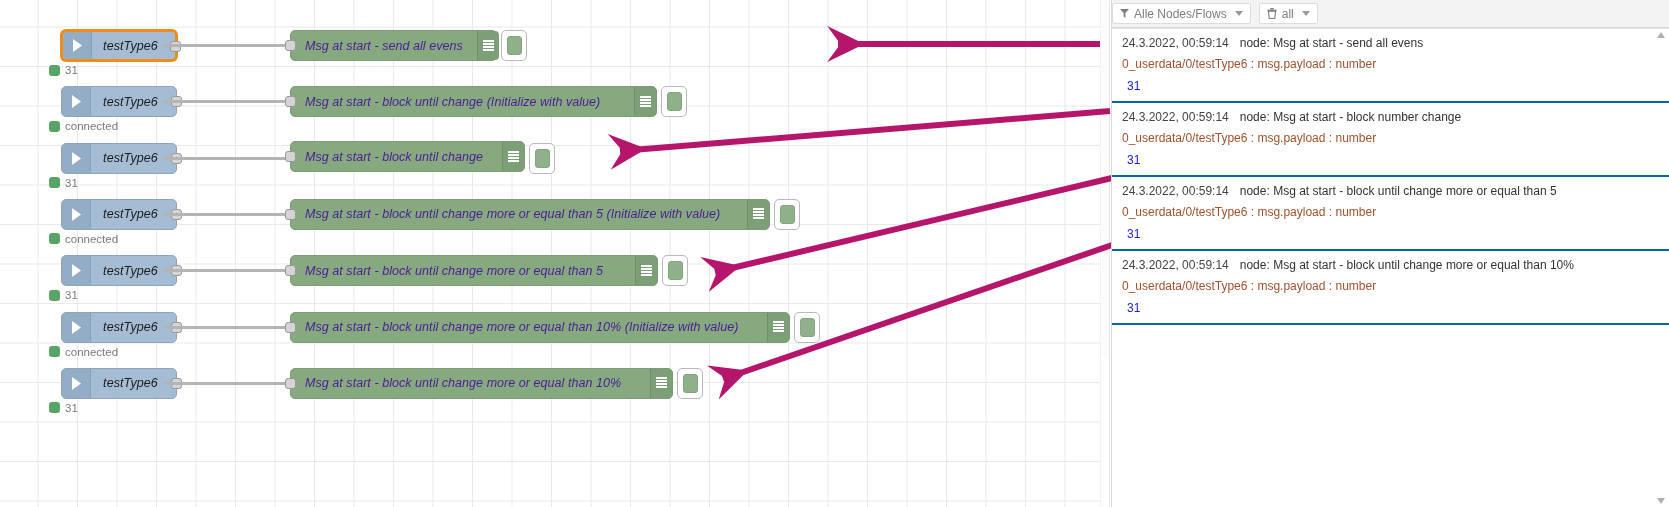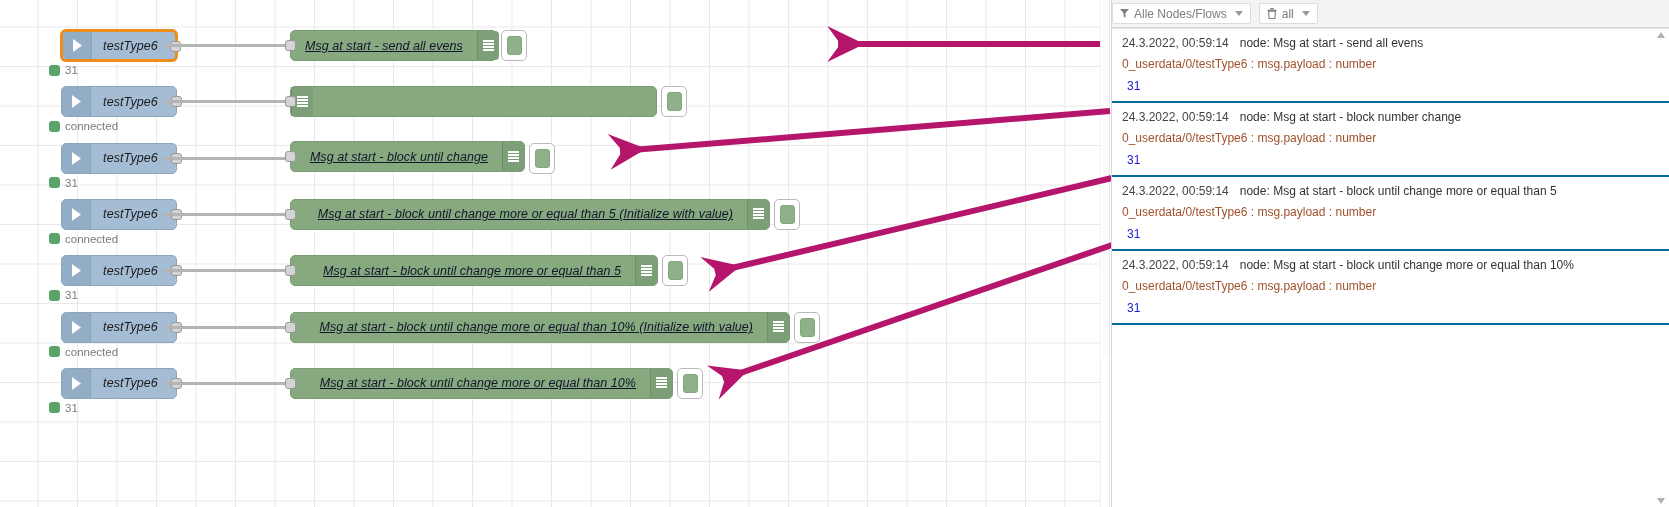--- a/index.html
+++ b/index.html
@@ -86,25 +86,24 @@
   
   .dbg-node {
     position: absolute;
     height: 31px;
     background: #87a980;
     border: 1px solid #7b9c75;
     border-radius: 5px;
     display: flex; align-items: center;
   }
   .dbg-label {
-    flex: 1; text-align: right;
-    font-style: italic; font-size: 12.5px; color: #0f172a;
+    flex: 1; text-align: left;
+    font-style: italic; font-size: 12.5px; color: #4c1d95;
     white-space: nowrap; padding: 0 14px;
     letter-spacing: .05px;
-    text-decoration: underline;
   }
   .dbg-icon {
     width: 22px; height: 100%;
     background: #7d9f77;
     border-left: 1px solid #6f8f69;
     border-radius: 0 4px 4px 0;
     display: flex; align-items: center; justify-content: center;
     flex: none;
   }
   .dbg-icon i {
@@ -265,20 +264,21 @@
               <svg width="13" height="15" viewBox="0 0 13 15">
                 <path d="M2,1 L2,14 L11,7.5 Z" fill="#ffffff"></path>
               </svg>
             </span>
             <span class="src-label">testType6</span>
             <span class="port out"></span>
           </div>
           <div class="wire" style="left: 163px; top: 100.3px; width: 126px;"></div>
           <div class="dbg-node" style="left: 290px; top: 86.3px; width: 367px;">
             <span class="port in"></span>
+            <span class="dbg-label">Msg at start - block until change (Initialize with value)</span>
             <span class="dbg-icon">
               <i></i>
             </span>
           </div>
           <div class="dbg-button" style="left: 661px; top: 86.3px;">
             <span></span>
           </div>
           <div class="status" style="left: 49px; top: 120.3px;">
             <span class="status-dot"></span>
             <span>connected</span>

